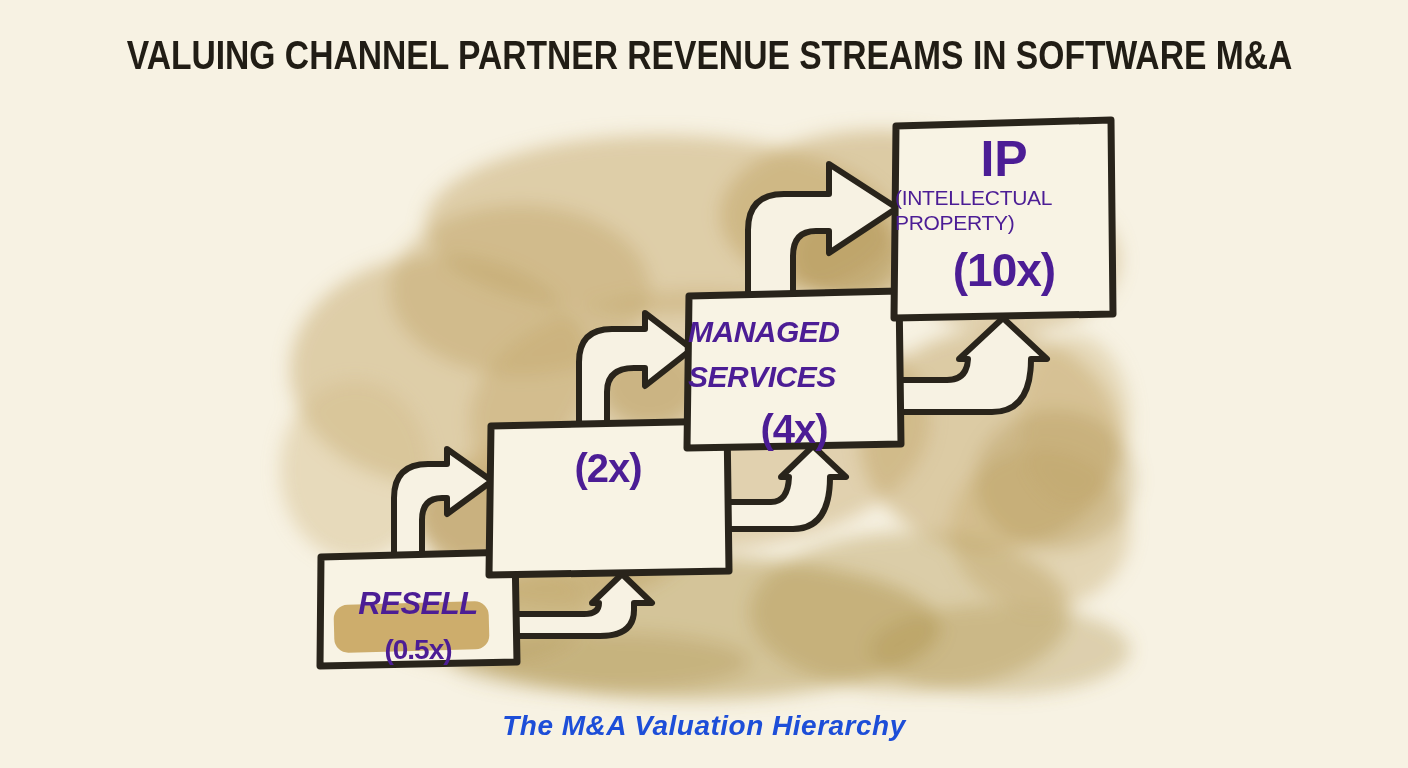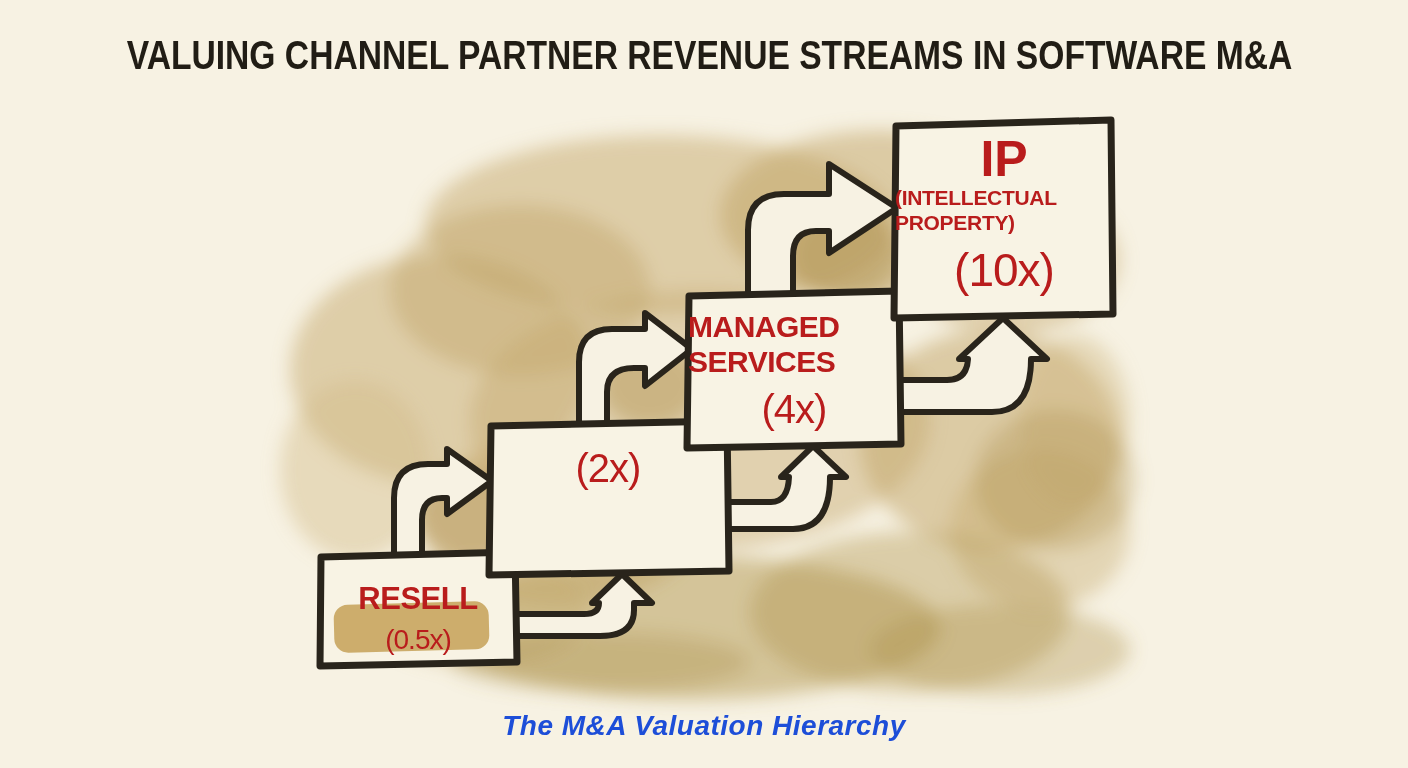--- a/index.html
+++ b/index.html
@@ -19,26 +19,26 @@
     transform:scaleX(.82);
     color:#211d15;
   }
   .caption{
     left:0;right:0;top:710px;
     font-size:28px;font-style:italic;font-weight:700;
     letter-spacing:.5px;color:#1d4ed8;
   }
   .box-text{
     position:absolute;display:flex;flex-direction:column;
-    align-items:center;color:#b91c1c;
+    align-items:center;color:#4c1d95;
   }
-  .lbl{font-size:30px;font-weight:700;line-height:35px;letter-spacing:-.5px;}
+  .lbl{font-size:30px;font-weight:700;line-height:45px;letter-spacing:-.5px;font-style:italic;}
   .lbl-big{font-size:50px;font-weight:700;line-height:52px;}
-  .sub{font-size:21px;font-weight:700;line-height:25px;letter-spacing:-.3px;}
-  .mult{font-size:40px;font-weight:400;line-height:48px;margin-top:6px;letter-spacing:-1px;}
+  .sub{font-size:21px;font-weight:400;line-height:25px;letter-spacing:-.3px;}
+  .mult{font-size:40px;font-weight:700;line-height:48px;margin-top:6px;letter-spacing:-1px;}
   #t-resell .lbl{font-size:31px;}
   #t-resell .mult{font-size:28px;line-height:44px;margin-top:2px;}
   #t-ip .mult{font-size:46px;line-height:54px;margin-top:8px;}
   #t-resell{left:320px;top:568px;width:196px;margin-top:13px;}
   #t-ps{left:488px;top:438px;width:240px;}
   #t-ms{left:688px;top:309px;width:212px;}
   #t-ip{left:895px;top:133px;width:218px;}
 </style>
 </head>
 <body>

